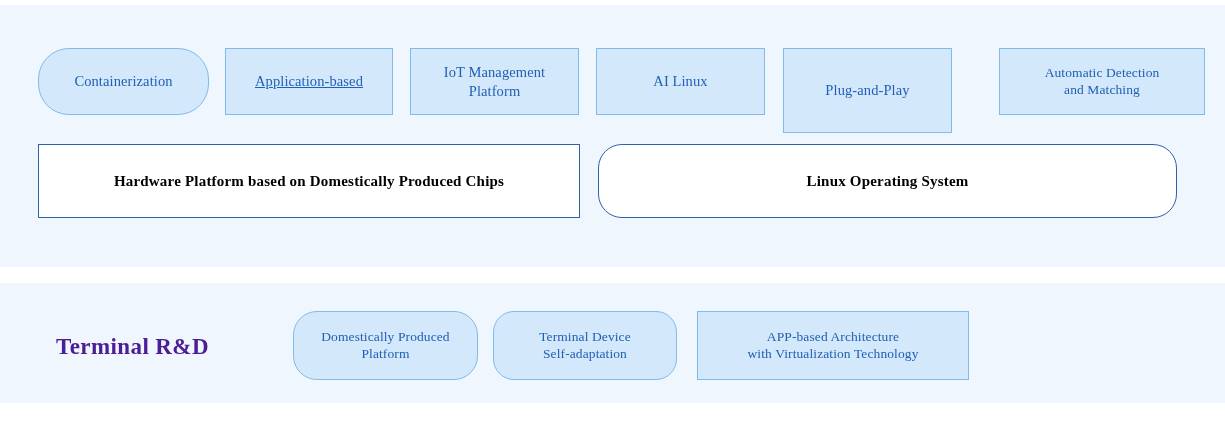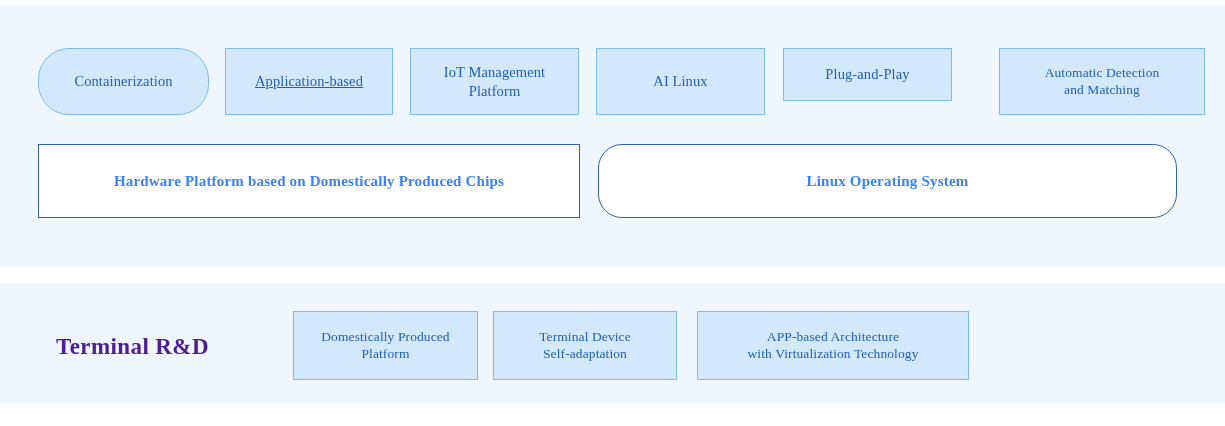--- a/index.html
+++ b/index.html
@@ -50,21 +50,21 @@
   .chip.two-line { font-size: 13.5px; margin-left: 28px; }
 
   
   .platform {
     background: #ffffff;
     border: 1.5px solid #2f62ad;
     display: flex;
     align-items: center;
     justify-content: center;
     text-align: center;
-    color: #3b82f6;
+    color: #000000;
     font-size: 15px;
     font-weight: bold;
     letter-spacing: .2px;
   }
 
   
   .section-label {
     display: flex;
     align-items: center;
     justify-content: center;
@@ -109,21 +109,21 @@
   <div class="abs chip" style="left:410px; top:48px; width:169px; height:67px;">
     <span>IoT Management Platform</span>
     <span class="ghost"></span>
   </div>
 
   <div class="abs chip" style="left:596px; top:48px; width:169px; height:67px;">
     <span>AI Linux</span>
     <span class="ghost"></span>
   </div>
 
-  <div class="abs chip" style="left:783px; top:48px; width:169px; height:53px;">
+  <div class="abs chip" style="left:783px; top:48px; width:169px; height:85px;">
     <span>Plug-and-Play</span>
     <span class="ghost"></span>
   </div>
 
   <div class="abs chip two-line" style="left:971px; top:48px; width:206px; height:67px;">
     <span style="white-space:pre-line;">Automatic Detection
 and Matching</span>
     <span class="ghost"></span>
   </div>
 
@@ -132,26 +132,26 @@
   </div>
 
   <div class="abs platform" style="left:598px; top:144px; width:579px; height:74px;border-radius:24px;">
     <span>Linux Operating System</span>
   </div>
 
   <div class="abs section-label" style="left:40px; top:325px; width:185px; height:44px;">
     <span>Terminal R&amp;D</span>
   </div>
 
-  <div class="abs chip two-line" style="left:265px; top:311px; width:185px; height:69px;">
+  <div class="abs chip two-line" style="left:265px; top:311px; width:185px; height:69px;border-radius:24px;">
     <span style="white-space:pre-line;">Domestically Produced
 Platform</span>
   </div>
 
-  <div class="abs chip two-line" style="left:465px; top:311px; width:184px; height:69px;">
+  <div class="abs chip two-line" style="left:465px; top:311px; width:184px; height:69px;border-radius:21px;">
     <span style="white-space:pre-line;">Terminal Device
 Self-adaptation</span>
   </div>
 
   <div class="abs chip two-line" style="left:669px; top:311px; width:272px; height:69px;">
     <span style="white-space:pre-line;">APP-based Architecture
 with Virtualization Technology</span>
   </div>
 
 </div>

